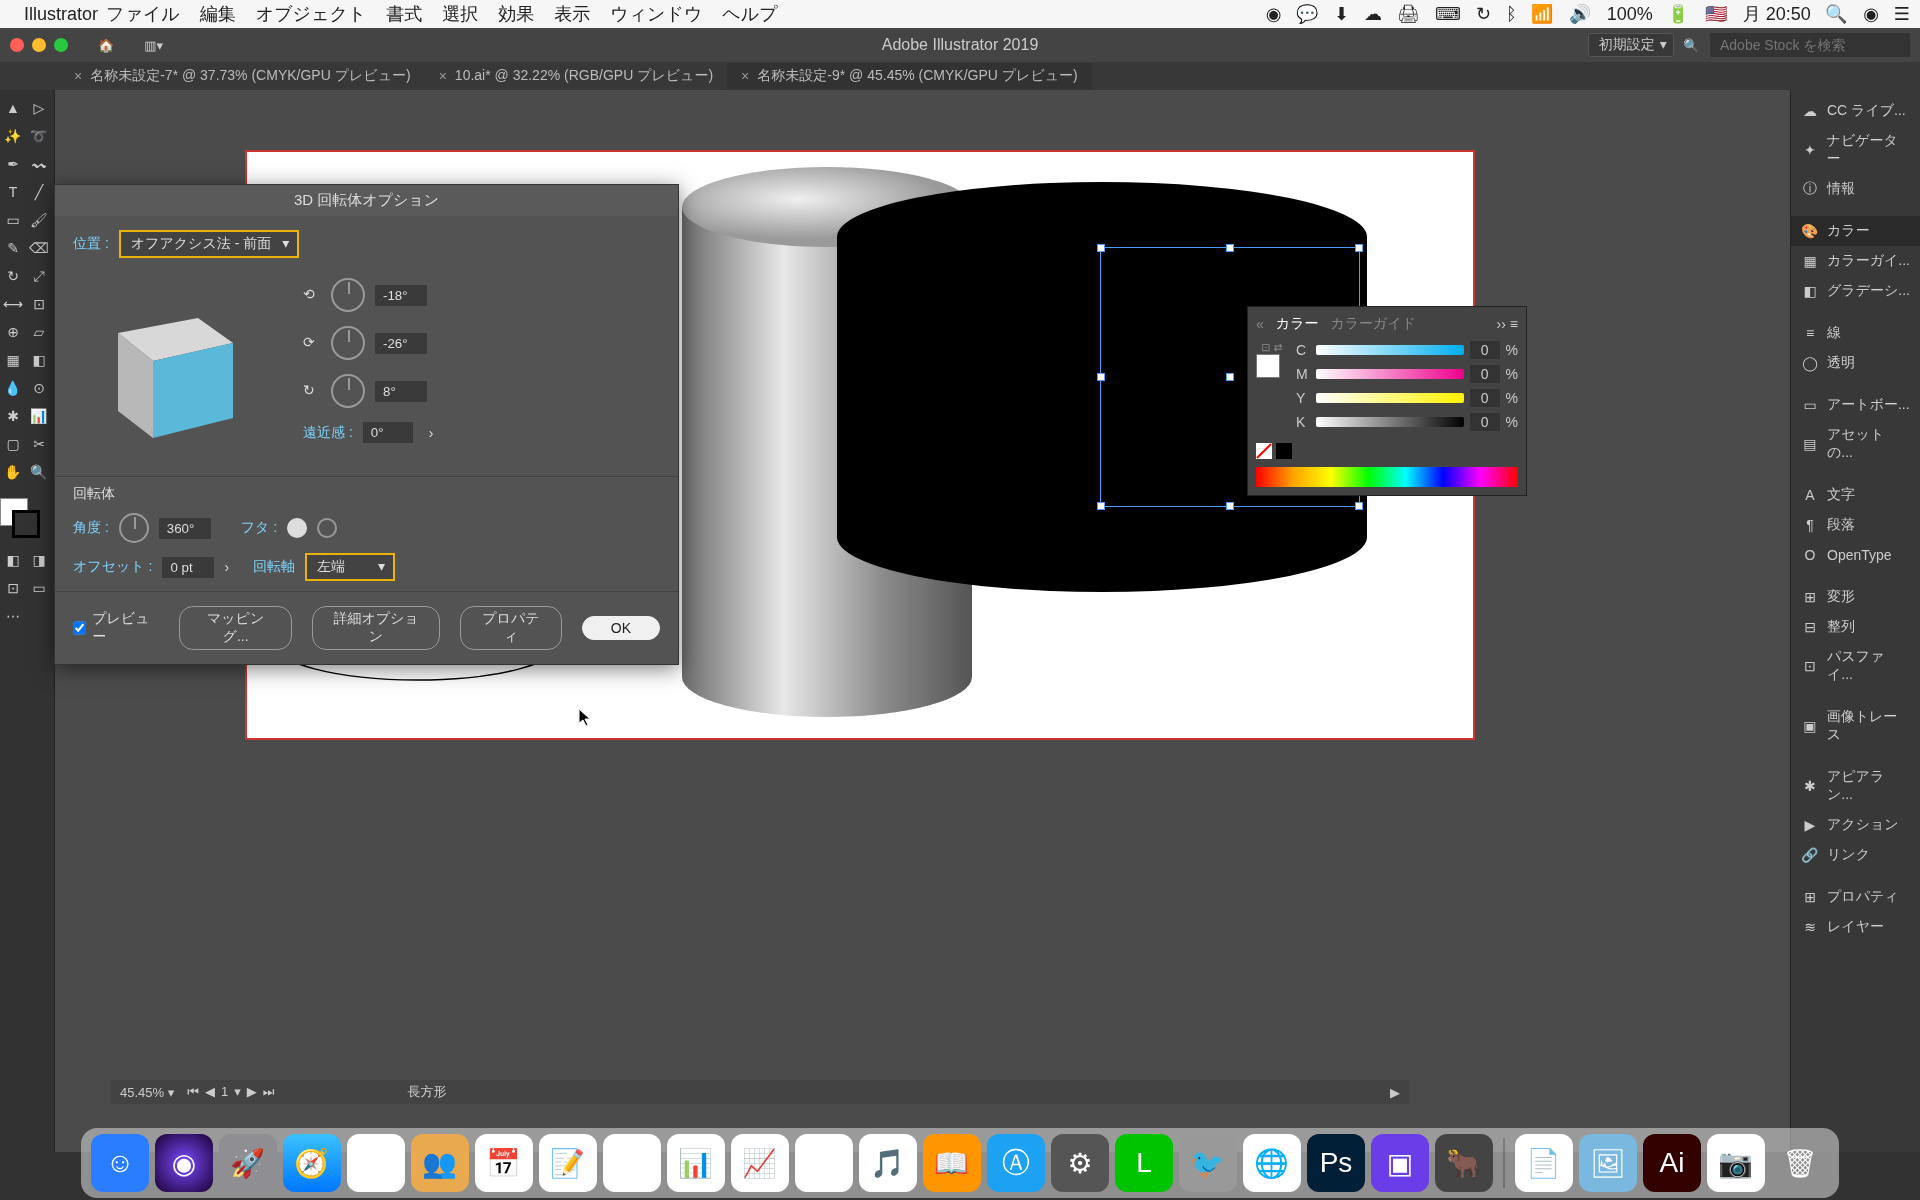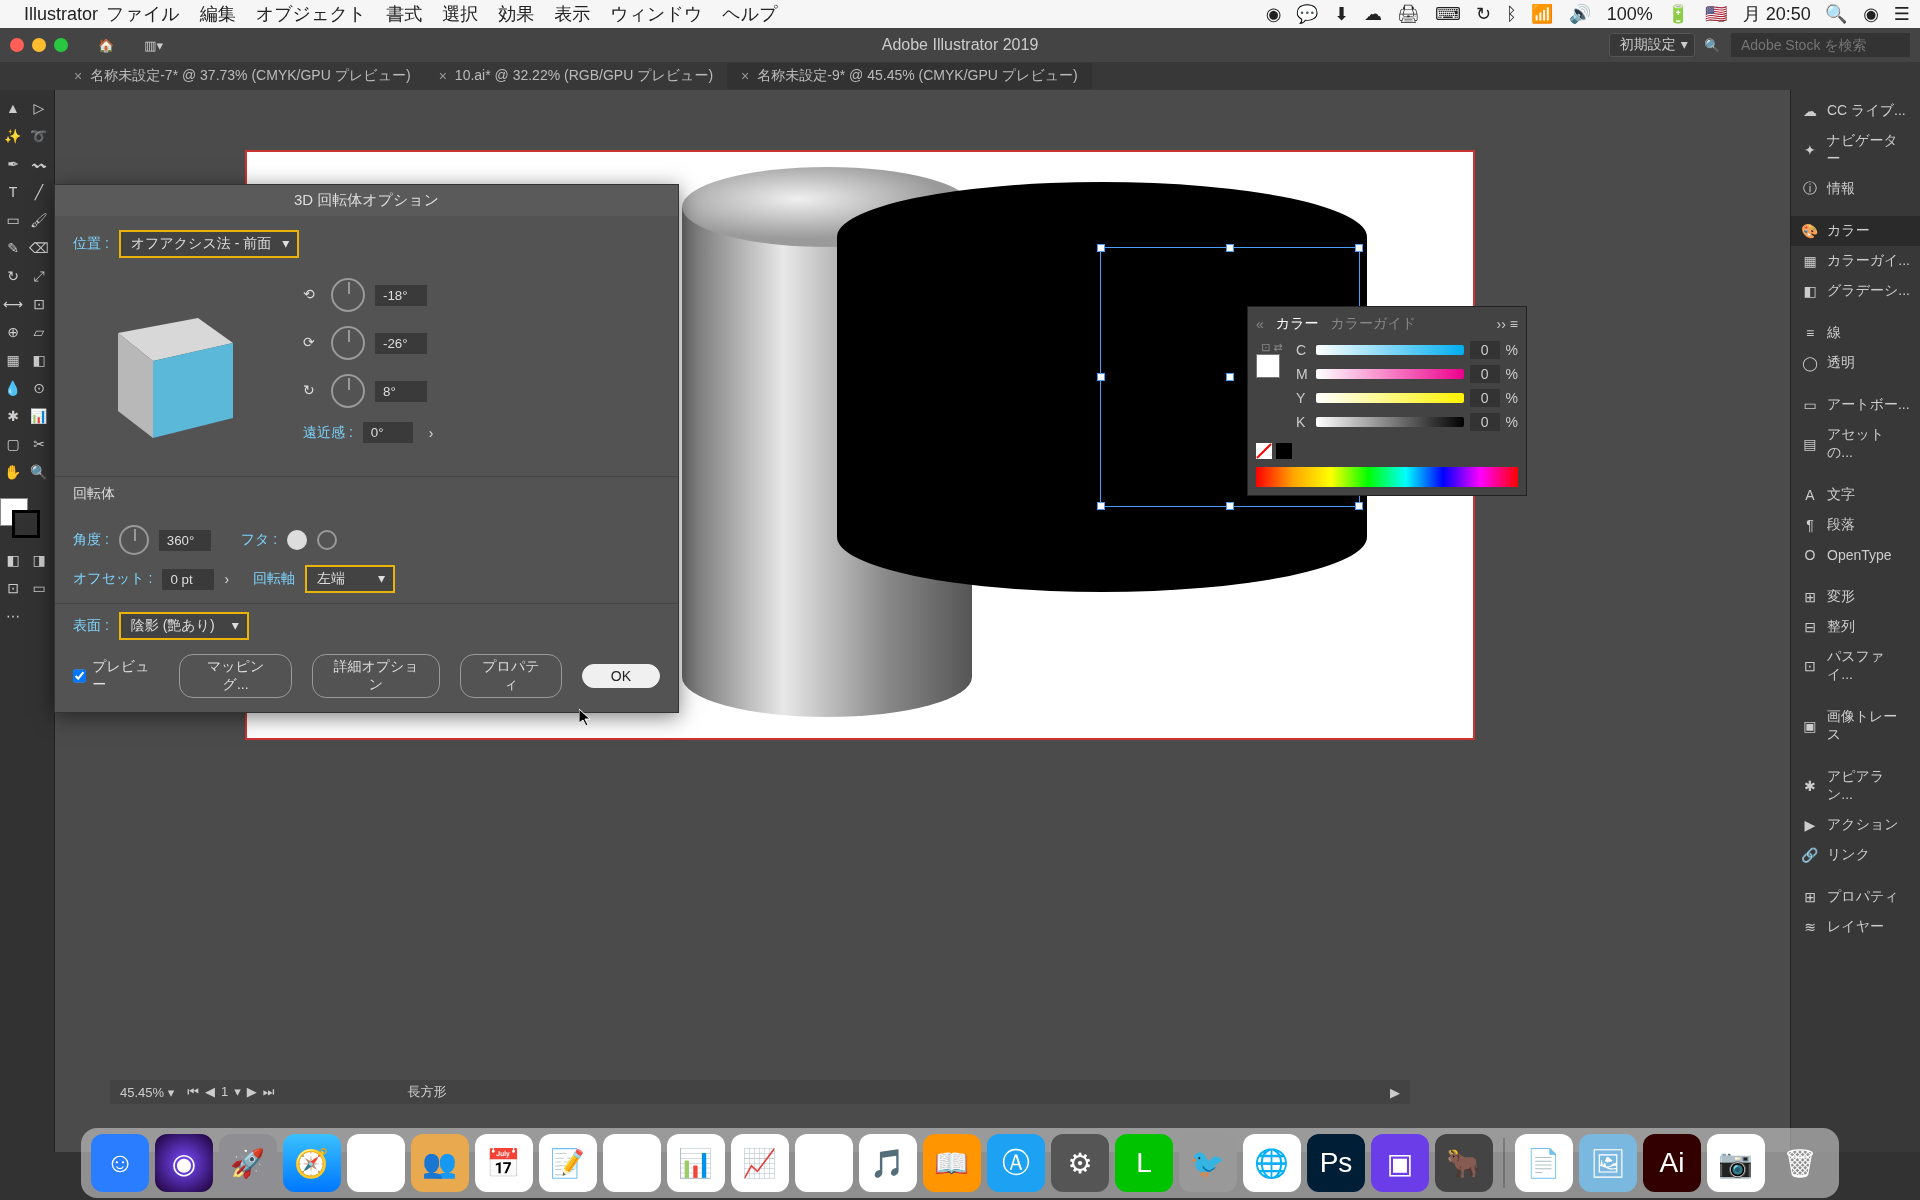--- a/index.html
+++ b/index.html
@@ -16,21 +16,21 @@
 
 .app-titlebar { height: 34px; background: #444; display: flex; align-items: center; padding: 0 10px; position: relative; }
 .traffic { display: flex; gap: 8px; }
 .traffic span { width: 14px; height: 14px; border-radius: 50%; display: inline-block; }
 .t-red { background:#ff5f57; } .t-yellow{background:#febc2e;} .t-green{background:#28c840;}
 .app-title { position:absolute; left:50%; transform:translateX(-50%); color:#ccc; font-size:16px; }
 .home-icon { margin-left: 30px; color:#ccc; }
 .app-right { margin-left:auto; display:flex; align-items:center; gap:10px; }
 .preset-select { background:#383838; color:#ccc; padding:2px 18px 2px 10px; border:1px solid #555; border-radius:3px; font-size:14px; position:relative;}
 .preset-select:after{content:"▾"; position:absolute; right:6px;}
-.stock-search{ background:#333; color:#888; padding:4px 10px; border:none; width:179px; font-size:14px;}
+.stock-search{ background:#333; color:#888; padding:4px 10px; border:none; width:200px; font-size:14px;}
 
 
 .doc-tabs { height: 28px; background: #383838; display:flex; align-items:center; padding-left: 60px; font-size:14px; color:#bbb;}
 .doc-tab { padding: 4px 14px; display:flex; align-items:center; gap:8px; }
 .doc-tab.active { background:#323232; }
 .doc-tab .close { color:#999; font-size:14px; }
 
 
 .main { display:flex; height: calc(100% - 28px - 34px - 28px - 48px); position:relative; }
 .toolbox { width: 55px; background:#323232; border-right:1px solid #222; display:flex; flex-direction:column; padding-top:6px; gap:4px;}
@@ -62,21 +62,21 @@
 .dlg-select:after{content:"▾"; position:absolute; right:8px;}
 .dlg-input { background:#3a3a3a; color:#ddd; border:none; padding:3px 8px; width:52px; text-align:left;}
 .rot-section { display:flex; gap:30px; align-items:flex-start;}
 .cube-preview { width:200px; height:200px; display:flex; align-items:center; justify-content:center;}
 .rot-dials { display:flex; flex-direction:column; gap:14px; padding-top:10px;}
 .dial-row { display:flex; align-items:center; gap:10px;}
 .dial { width:34px;height:34px;border:2px solid #999;border-radius:50%;position:relative;}
 .dial:after{content:"";position:absolute;width:2px;height:12px;background:#999;left:50%;top:2px;transform-origin:bottom;}
 .axis-icon{width:18px;height:18px;display:inline-block;}
 .hr { height:1px; background:#444; margin:8px -18px;}
-.section-h { color:#ddd; margin-bottom:22px; font-size:14px;}
+.section-h { color:#ddd; margin-bottom:10px; font-size:14px;}
 .dlg-buttons { display:flex; align-items:center; gap:20px; margin-top:14px;}
 .dlg-btn { background:#535353; border:1px solid #999; border-radius:14px; padding:3px 16px; color:#ddd; font-size:14px;}
 .dlg-btn.primary { background:#f0f0f0; color:#222; border-color:#f0f0f0; padding:3px 28px;}
 .chk { display:flex; align-items:center; gap:6px;}
 .chk input{width:14px;height:14px;}
 
 
 .color-panel { position:absolute; right: 393px; top: 216px; width: 280px; background:#434343; border:1px solid #222; padding:8px; font-size:14px;}
 .cp-tabs {display:flex;gap:12px;margin-bottom:8px; align-items:center;}
 .cp-tab{color:#888;} .cp-tab.active{color:#fff;}
@@ -448,24 +448,20 @@
         <span style="width:20px;height:20px;border-radius:50%;border:2px solid #999;display:inline-block;"></span>
       </div>
       <div class="dlg-row">
         <span class="dlg-label">オフセット :</span>
         <input class="dlg-input" value="0 pt" style="">
         <span>›</span>
         <span class="dlg-label" style="margin-left:14px;">回転軸</span>
         <div class="dlg-select" style="min-width:90px;"><span>左端</span></div>
       </div>
       <div class="hr"></div>
-      <div class="dlg-row">
-        <span class="dlg-label">表面 :</span>
-        <div class="dlg-select" style="min-width:130px;"><span>陰影 (艶あり)</span></div>
-      </div>
       <div class="dlg-buttons">
         <label class="chk">
             <input type="checkbox" checked="" style="">
             <span>プレビュー</span>
           </label>
         <button class="dlg-btn">マッピング...</button>
         <button class="dlg-btn">詳細オプション</button>
         <button class="dlg-btn">プロパティ</button>
         <button class="dlg-btn primary">OK</button>
       </div>

